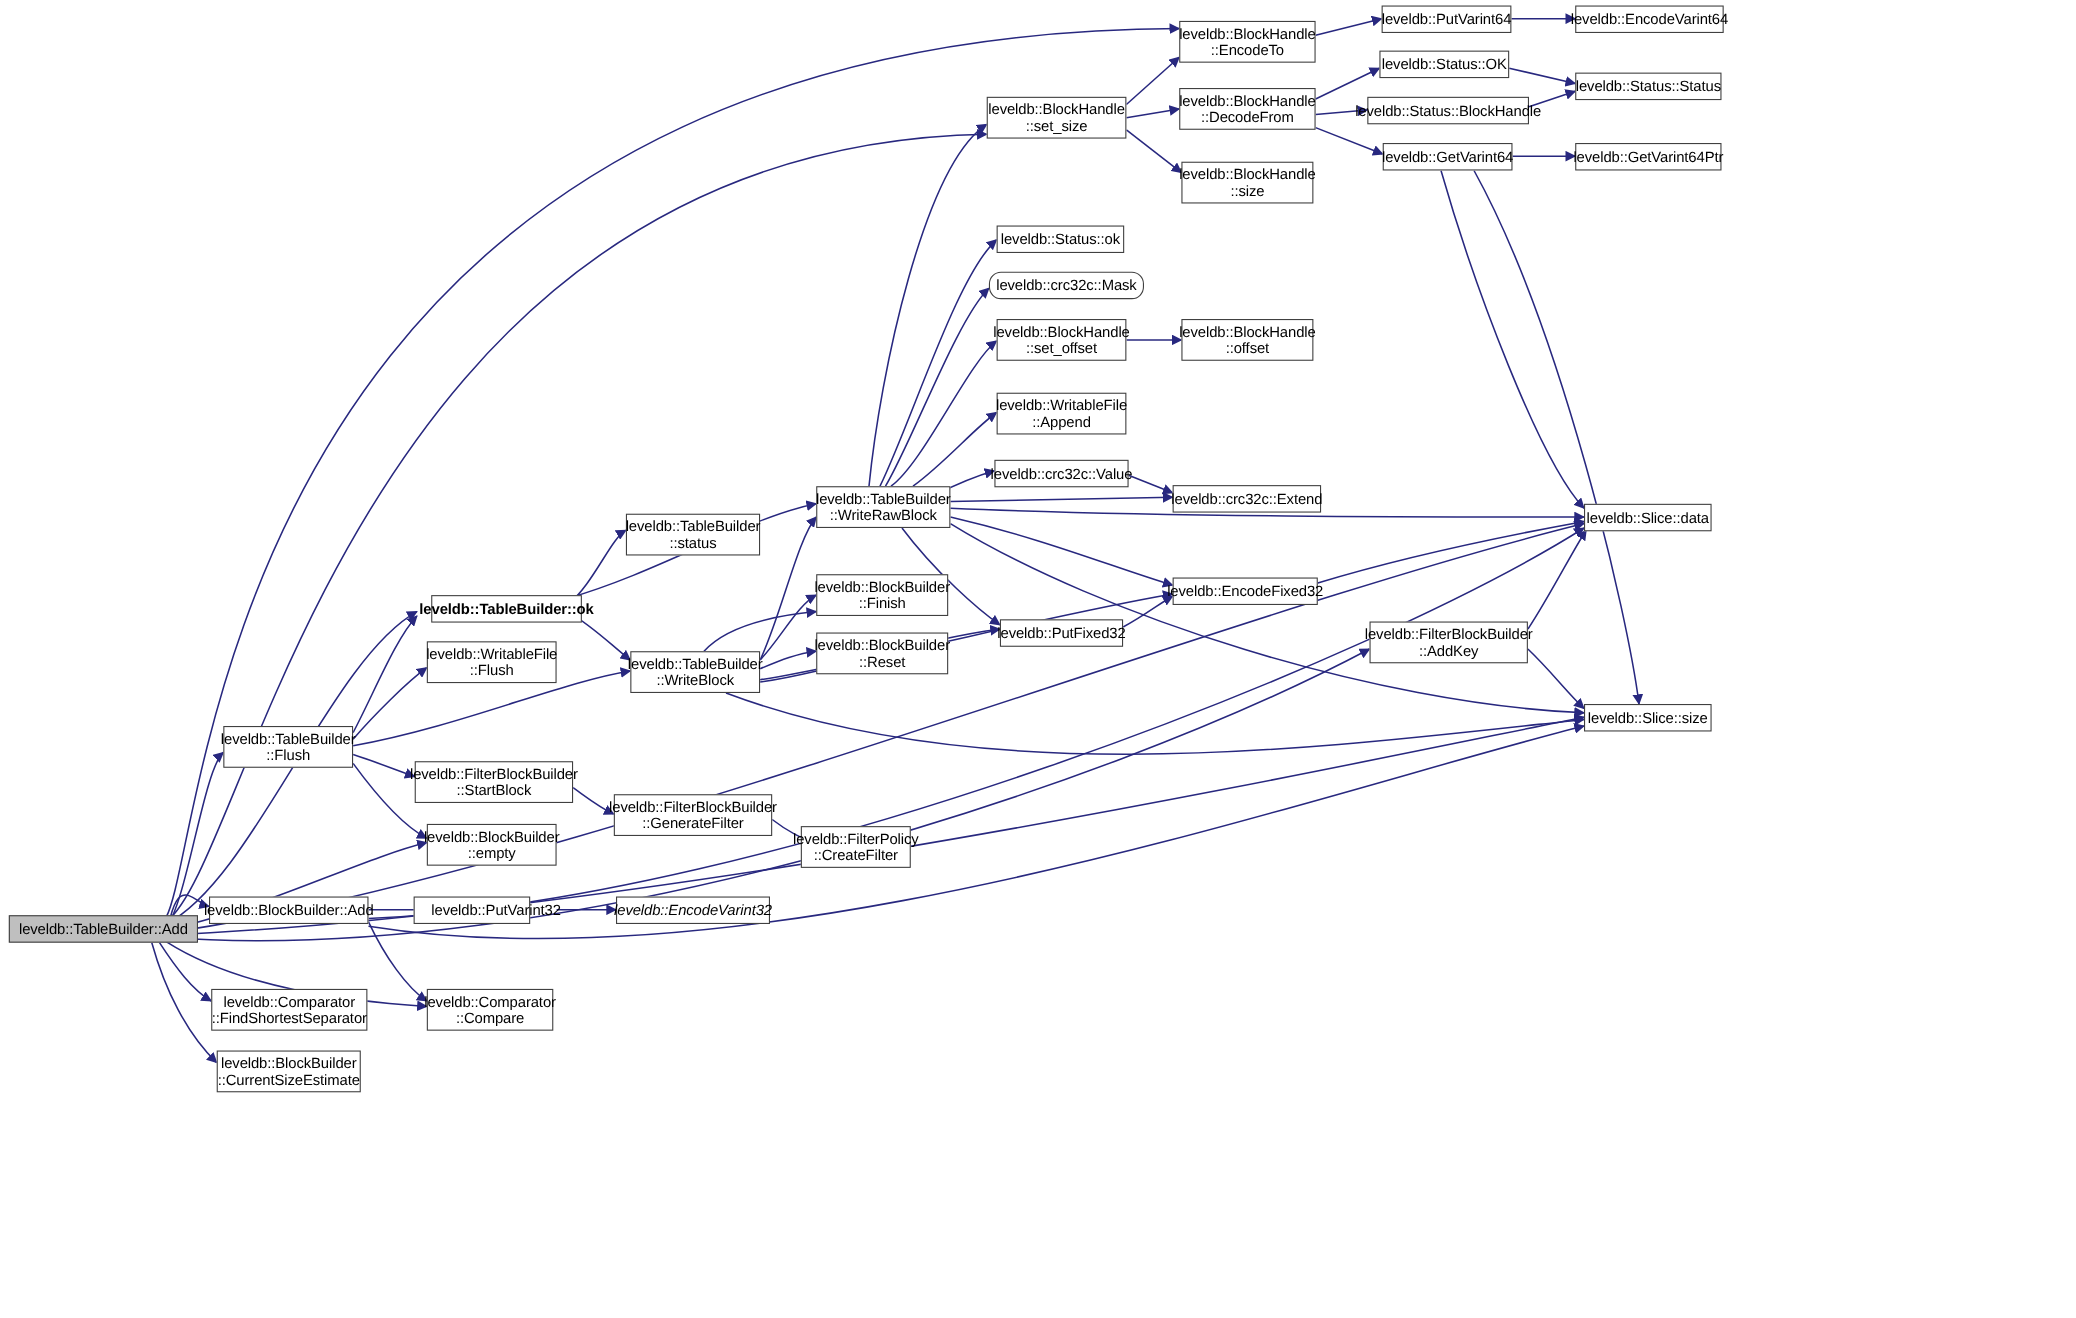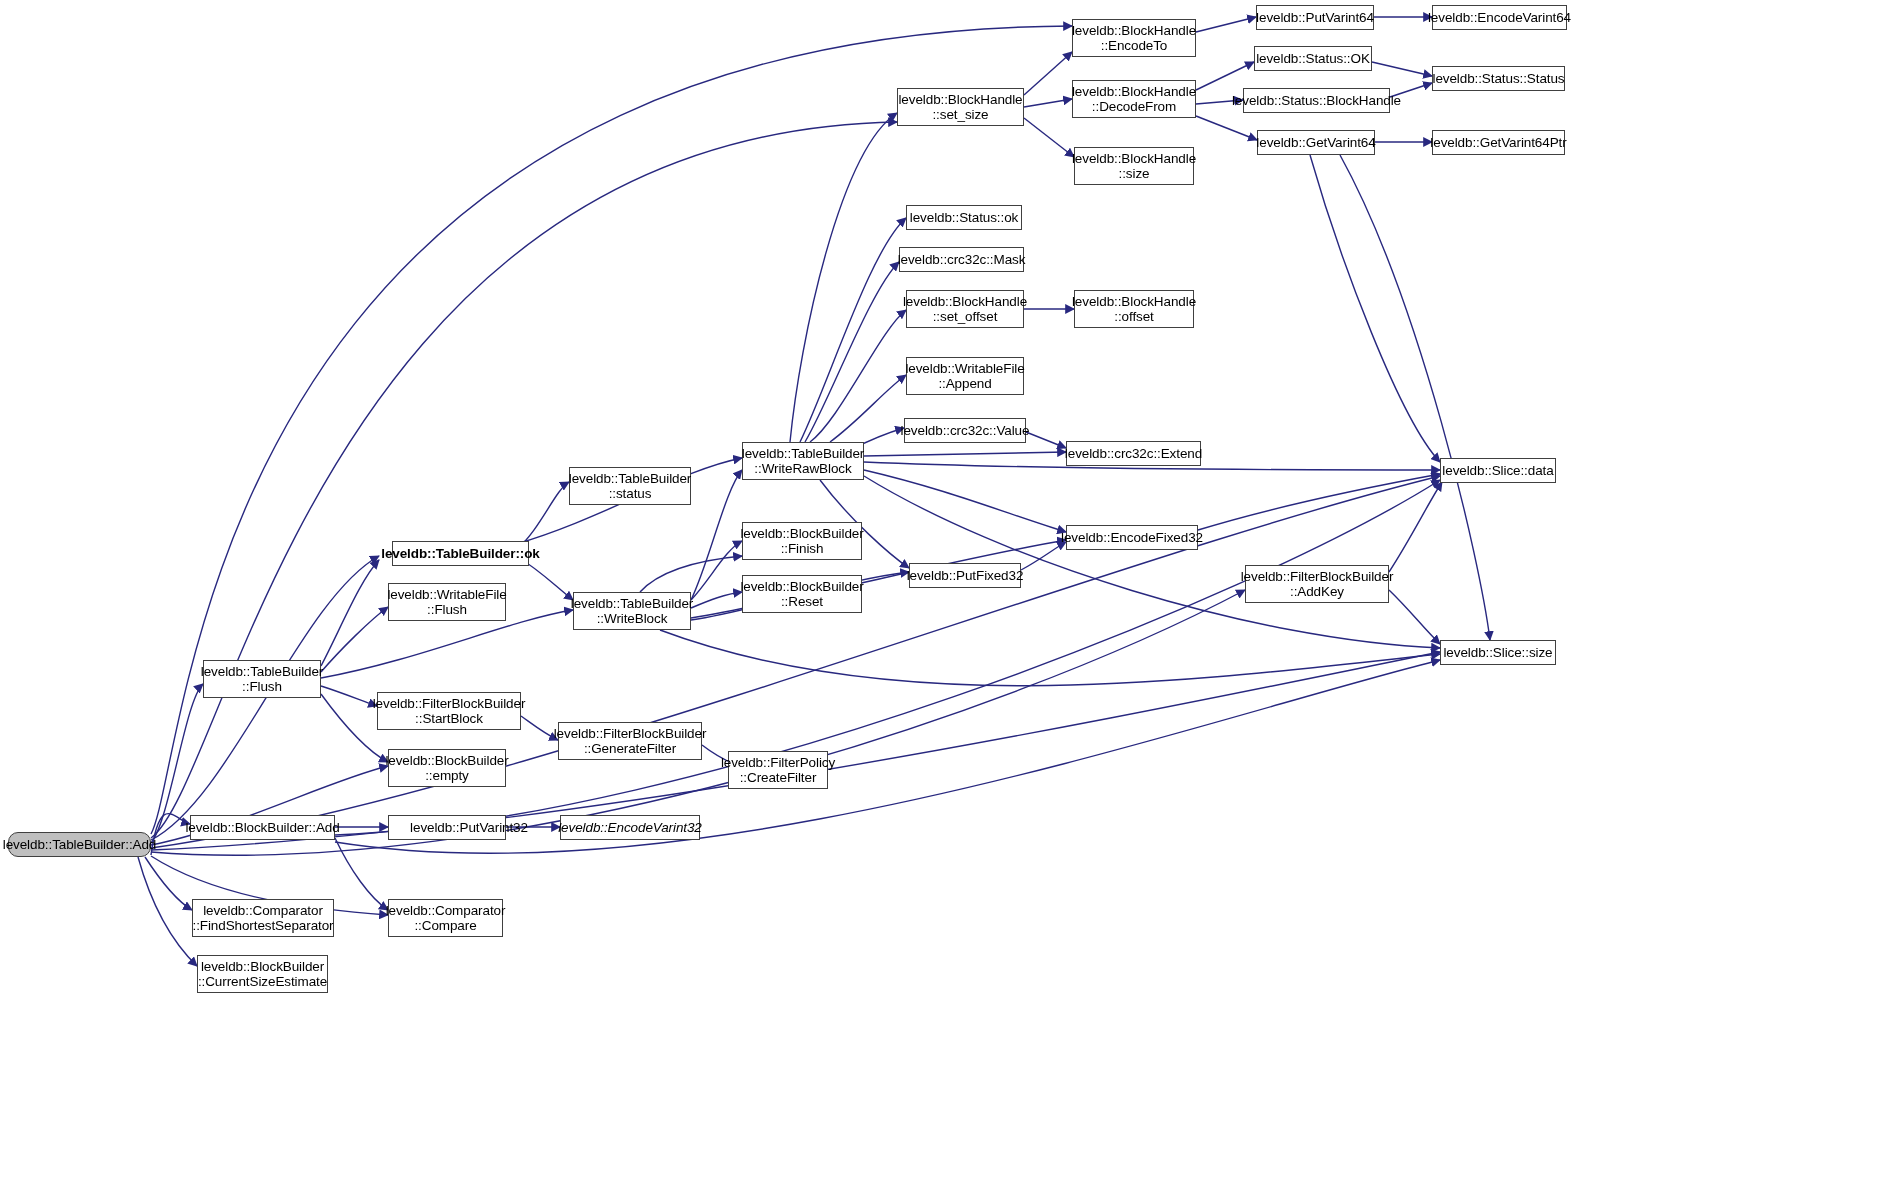--- a/index.html
+++ b/index.html
@@ -116,21 +116,21 @@
         <path d="M 1389 572 C 1410 540 1430 500 1442 482" fill="none" stroke="#28287f" stroke-width="1.4" marker-end="url(#arrow)"></path>
         <path d="M 1389 590 C 1410 610 1425 630 1440 644" fill="none" stroke="#28287f" stroke-width="1.4" marker-end="url(#arrow)"></path>
         <path d="M 335 827 L 388 827" fill="none" stroke="#28287f" stroke-width="1.4" marker-end="url(#arrow)"></path>
         <path d="M 335 838 C 350 870 370 898 388 910" fill="none" stroke="#28287f" stroke-width="1.4" marker-end="url(#arrow)"></path>
         <path d="M 335 842 C 700 900 1200 720 1440 660" fill="none" stroke="#28287f" stroke-width="1.4" marker-end="url(#arrow)"></path>
         <path d="M 335 835 C 700 820 1250 600 1440 480" fill="none" stroke="#28287f" stroke-width="1.4" marker-end="url(#arrow)"></path>
         <path d="M 506 827 L 560 827" fill="none" stroke="#28287f" stroke-width="1.4" marker-end="url(#arrow)"></path>
       </g>
   </svg>
   <div id="node-group">
-      <div class="node root" style="left: 8px; top: 832px; width: 143px; height: 25px; border-radius: 10px;"><span>leveldb::TableBuilder::Add</span></div>
+      <div class="node root" style="left: 8px; top: 832px; width: 172px; height: 25px;"><span>leveldb::TableBuilder::Add</span></div>
       <div class="node" style="left: 392px; top: 541px; width: 137px; height: 25px; font-weight: bold;"><span>leveldb::TableBuilder::ok</span></div>
       <div class="node" style="left: 569px; top: 467px; width: 122px; height: 38px;"><span>leveldb::TableBuilder
 ::status</span></div>
       <div class="node" style="left: 388px; top: 583px; width: 118px; height: 38px;"><span>leveldb::WritableFile
 ::Flush</span></div>
       <div class="node" style="left: 203px; top: 660px; width: 118px; height: 38px;"><span>leveldb::TableBuilder
 ::Flush</span></div>
       <div class="node" style="left: 573px; top: 592px; width: 118px; height: 38px;"><span>leveldb::TableBuilder
 ::WriteBlock</span></div>
       <div class="node" style="left: 742px; top: 442px; width: 122px; height: 38px;"><span>leveldb::TableBuilder
@@ -141,21 +141,21 @@
 ::GenerateFilter</span></div>
       <div class="node" style="left: 728px; top: 751px; width: 100px; height: 38px;"><span>leveldb::FilterPolicy
 ::CreateFilter</span></div>
       <div class="node" style="left: 388px; top: 749px; width: 118px; height: 38px;"><span>leveldb::BlockBuilder
 ::empty</span></div>
       <div class="node" style="left: 742px; top: 522px; width: 120px; height: 38px;"><span>leveldb::BlockBuilder
 ::Finish</span></div>
       <div class="node" style="left: 742px; top: 575px; width: 120px; height: 38px;"><span>leveldb::BlockBuilder
 ::Reset</span></div>
       <div class="node" style="left: 906px; top: 205px; width: 116px; height: 25px;"><span>leveldb::Status::ok</span></div>
-      <div class="node" style="left: 899px; top: 247px; width: 125px; height: 25px;"><span>leveldb::crc32c::Mask</span></div>
+      <div class="node" style="left: 899px; top: 247px; width: 141px; height: 25px; border-radius: 11px;"><span>leveldb::crc32c::Mask</span></div>
       <div class="node" style="left: 906px; top: 290px; width: 118px; height: 38px;"><span>leveldb::BlockHandle
 ::set_offset</span></div>
       <div class="node" style="left: 1074px; top: 290px; width: 120px; height: 38px;"><span>leveldb::BlockHandle
 ::offset</span></div>
       <div class="node" style="left: 906px; top: 357px; width: 118px; height: 38px;"><span>leveldb::WritableFile
 ::Append</span></div>
       <div class="node" style="left: 904px; top: 418px; width: 122px; height: 25px; text-align: center;"><span>leveldb::crc32c::Value</span></div>
       <div class="node" style="left: 1066px; top: 441px; width: 135px; height: 25px;"><span>leveldb::crc32c::Extend</span></div>
       <div class="node" style="left: 897px; top: 88px; width: 127px; height: 38px;"><span>leveldb::BlockHandle
 ::set_size</span></div>
@@ -172,21 +172,21 @@
       <div class="node" style="left: 1432px; top: 66px; width: 133px; height: 25px;"><span>leveldb::Status::Status</span></div>
       <div class="node" style="left: 1257px; top: 130px; width: 118px; height: 25px;"><span>leveldb::GetVarint64</span></div>
       <div class="node" style="left: 1432px; top: 130px; width: 133px; height: 25px;"><span>leveldb::GetVarint64Ptr</span></div>
       <div class="node" style="left: 1440px; top: 458px; width: 116px; height: 25px;"><span>leveldb::Slice::data</span></div>
       <div class="node" style="left: 1440px; top: 640px; width: 116px; height: 25px;"><span>leveldb::Slice::size</span></div>
       <div class="node" style="left: 1066px; top: 525px; width: 132px; height: 25px;"><span>leveldb::EncodeFixed32</span></div>
       <div class="node" style="left: 909px; top: 563px; width: 112px; height: 25px;"><span>leveldb::PutFixed32</span></div>
       <div class="node" style="left: 1245px; top: 565px; width: 144px; height: 38px;"><span>leveldb::FilterBlockBuilder
 ::AddKey</span></div>
       <div class="node" style="left: 190px; top: 815px; width: 145px; height: 25px;"><span>leveldb::BlockBuilder::Add</span></div>
-      <div class="node" style="left: 388px; top: 815px; width: 118px; height: 25px; padding-left: 44px;"><span>leveldb::PutVarint32</span></div>
+      <div class="node" style="left: 376px; top: 815px; width: 106px; height: 25px; padding-left: 44px;"><span>leveldb::PutVarint32</span></div>
       <div class="node" style="left: 560px; top: 815px; width: 140px; height: 25px; font-style: italic;"><span>leveldb::EncodeVarint32</span></div>
       <div class="node" style="left: 192px; top: 899px; width: 142px; height: 38px;"><span>leveldb::Comparator
 ::FindShortestSeparator</span></div>
       <div class="node" style="left: 388px; top: 899px; width: 115px; height: 38px;"><span>leveldb::Comparator
 ::Compare</span></div>
       <div class="node" style="left: 197px; top: 955px; width: 131px; height: 38px;"><span>leveldb::BlockBuilder
 ::CurrentSizeEstimate</span></div>
     </div>
 </div>
 

